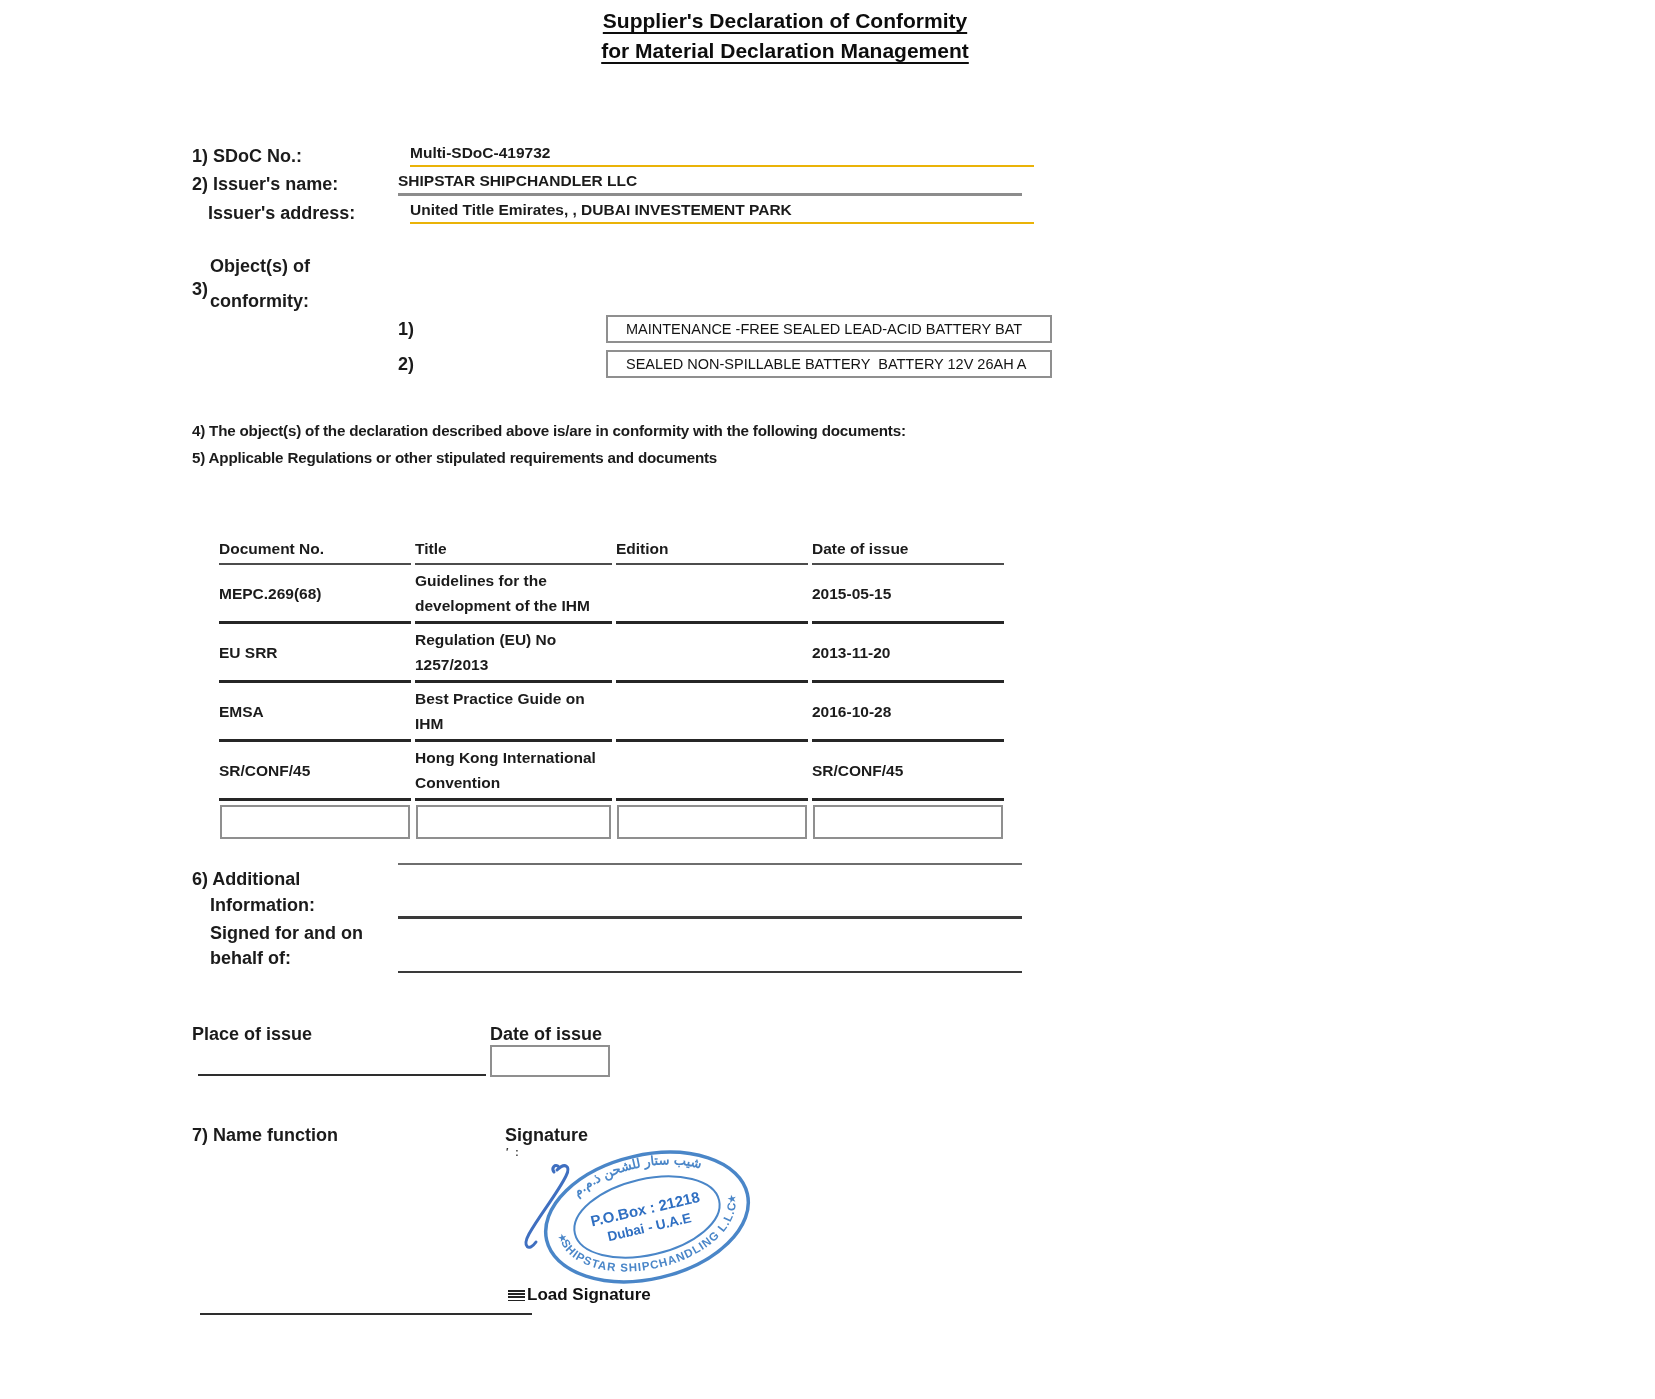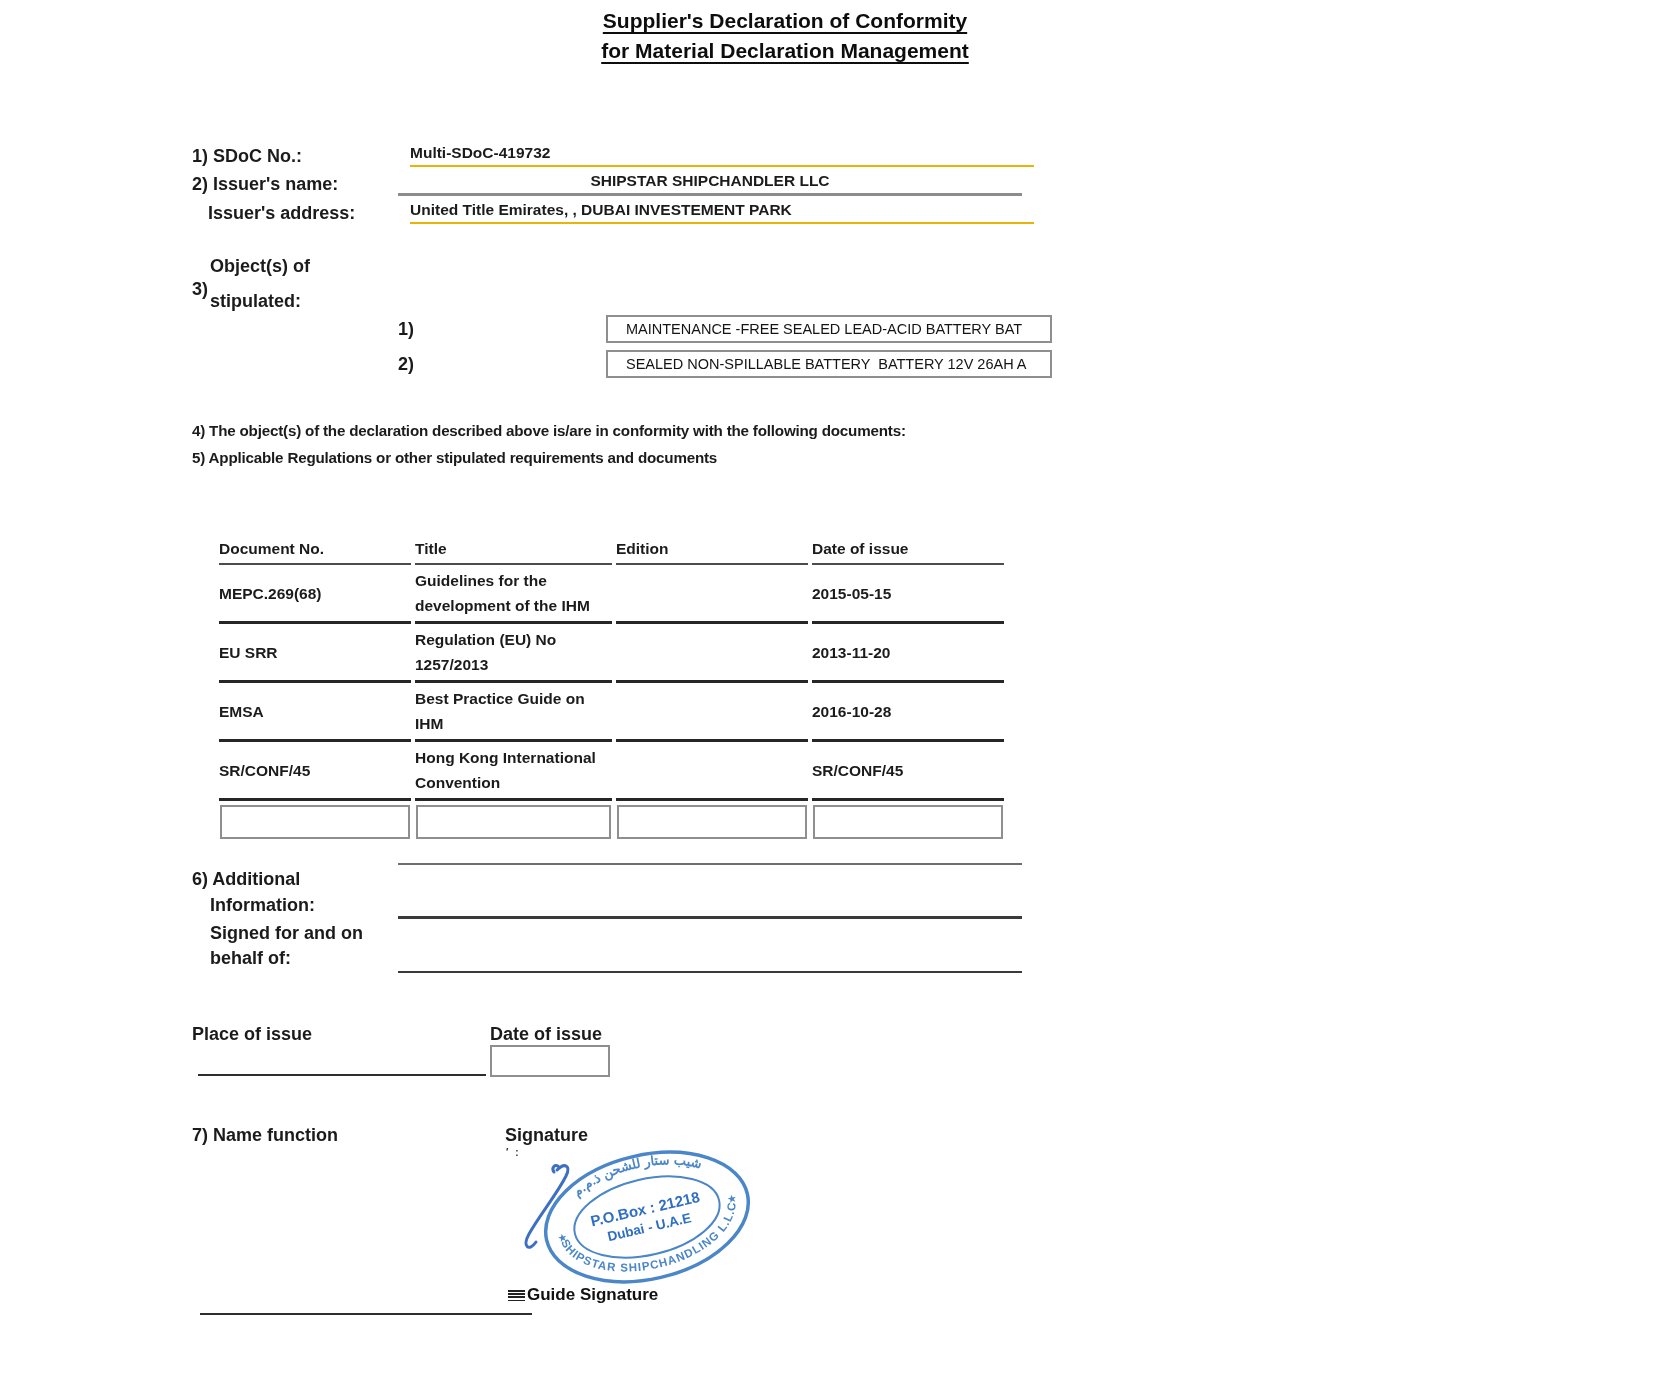--- a/index.html
+++ b/index.html
@@ -16,21 +16,21 @@
   }
   .title span { text-decoration:underline; text-underline-offset:4px; text-decoration-thickness:2px; }
 
   
   .flabel { font-size:18px; font-weight:bold; white-space:nowrap; }
   .fvalue {
     left:398px; width:624px; font-size:15.5px; font-weight:bold;
     white-space:nowrap; padding-bottom:3px;
   }
   .ul-dark  { border-bottom:2px solid #eab308;margin-left:12px; }
-  .ul-gray  { border-bottom:3px solid #8c8c8c;text-align:center; }
+  .ul-gray  { border-bottom:3px solid #8c8c8c; }
 
   
   .obj-input {
     position:absolute; left:606px; width:406px; height:22px;
     border:2px solid #8f8f8f; background:#fff; font-family:"Liberation Sans",sans-serif;
     font-size:14.5px; color:#141414; padding:1px 18px; white-space:nowrap; overflow:hidden;
   }
   .statement { font-size:15.2px; font-weight:bold; white-space:nowrap; letter-spacing:-0.2px; }
 
   
@@ -91,21 +91,21 @@
   <div class="abs fvalue ul-dark" style="top:144px;">Multi-SDoC-419732</div>
 
   <div class="abs flabel" style="left:192px; top:174px;">2) Issuer's name:</div>
   <div class="abs fvalue ul-gray" style="top:172px;">SHIPSTAR SHIPCHANDLER LLC</div>
 
   <div class="abs flabel" style="left:208px; top:203px;">Issuer's address:</div>
   <div class="abs fvalue ul-dark" style="top:201px;">United Title Emirates, , DUBAI INVESTEMENT PARK</div>
 
   <div class="abs flabel" style="left:192px; top:279px;">3)</div>
   <div class="abs flabel" style="left:210px; top:256px;">Object(s) of</div>
-  <div class="abs flabel" style="left:210px; top:291px;">stipulated:</div>
+  <div class="abs flabel" style="left:210px; top:291px;">conformity:</div>
 
   <div class="abs flabel" style="left:398px; top:319px;">1)</div>
   <input class="obj-input" style="top: 315px;" value="MAINTENANCE -FREE SEALED LEAD-ACID BATTERY BAT">
 
   <div class="abs flabel" style="left:398px; top:354px;">2)</div>
   <input class="obj-input" style="top: 350px;" value="SEALED NON-SPILLABLE BATTERY  BATTERY 12V 26AH A">
 
   <div class="abs statement" style="left:192px; top:422px;">4) The object(s) of the declaration described above is/are in conformity with the following documents:</div>
   <div class="abs statement" style="left:192px; top:449px;">5) Applicable Regulations or other stipulated requirements and documents</div>
 
@@ -188,18 +188,18 @@
       </text>
       <text x="112" y="66" text-anchor="middle" font-family="Liberation Sans, sans-serif" font-size="15" font-weight="bold" fill="#2f6fc2">P.O.Box : 21218</text>
       <text x="112" y="84" text-anchor="middle" font-family="Liberation Sans, sans-serif" font-size="13.5" font-weight="bold" fill="#2f6fc2">Dubai - U.A.E</text>
       <text x="25" y="74" text-anchor="middle" font-size="11" fill="#4a86c8">★</text>
       <text x="199" y="74" text-anchor="middle" font-size="11" fill="#4a86c8">★</text>
     </g>
   </svg>
 
   <div class="abs load-sig">
     <span class="lines-icon"></span>
-    <span class="load-sig-label">Guide Signature</span>
+    <span class="load-sig-label">Load Signature</span>
   </div>
 
   <div class="bottom-line"></div>
 
 </div>
 
 </body></html>

